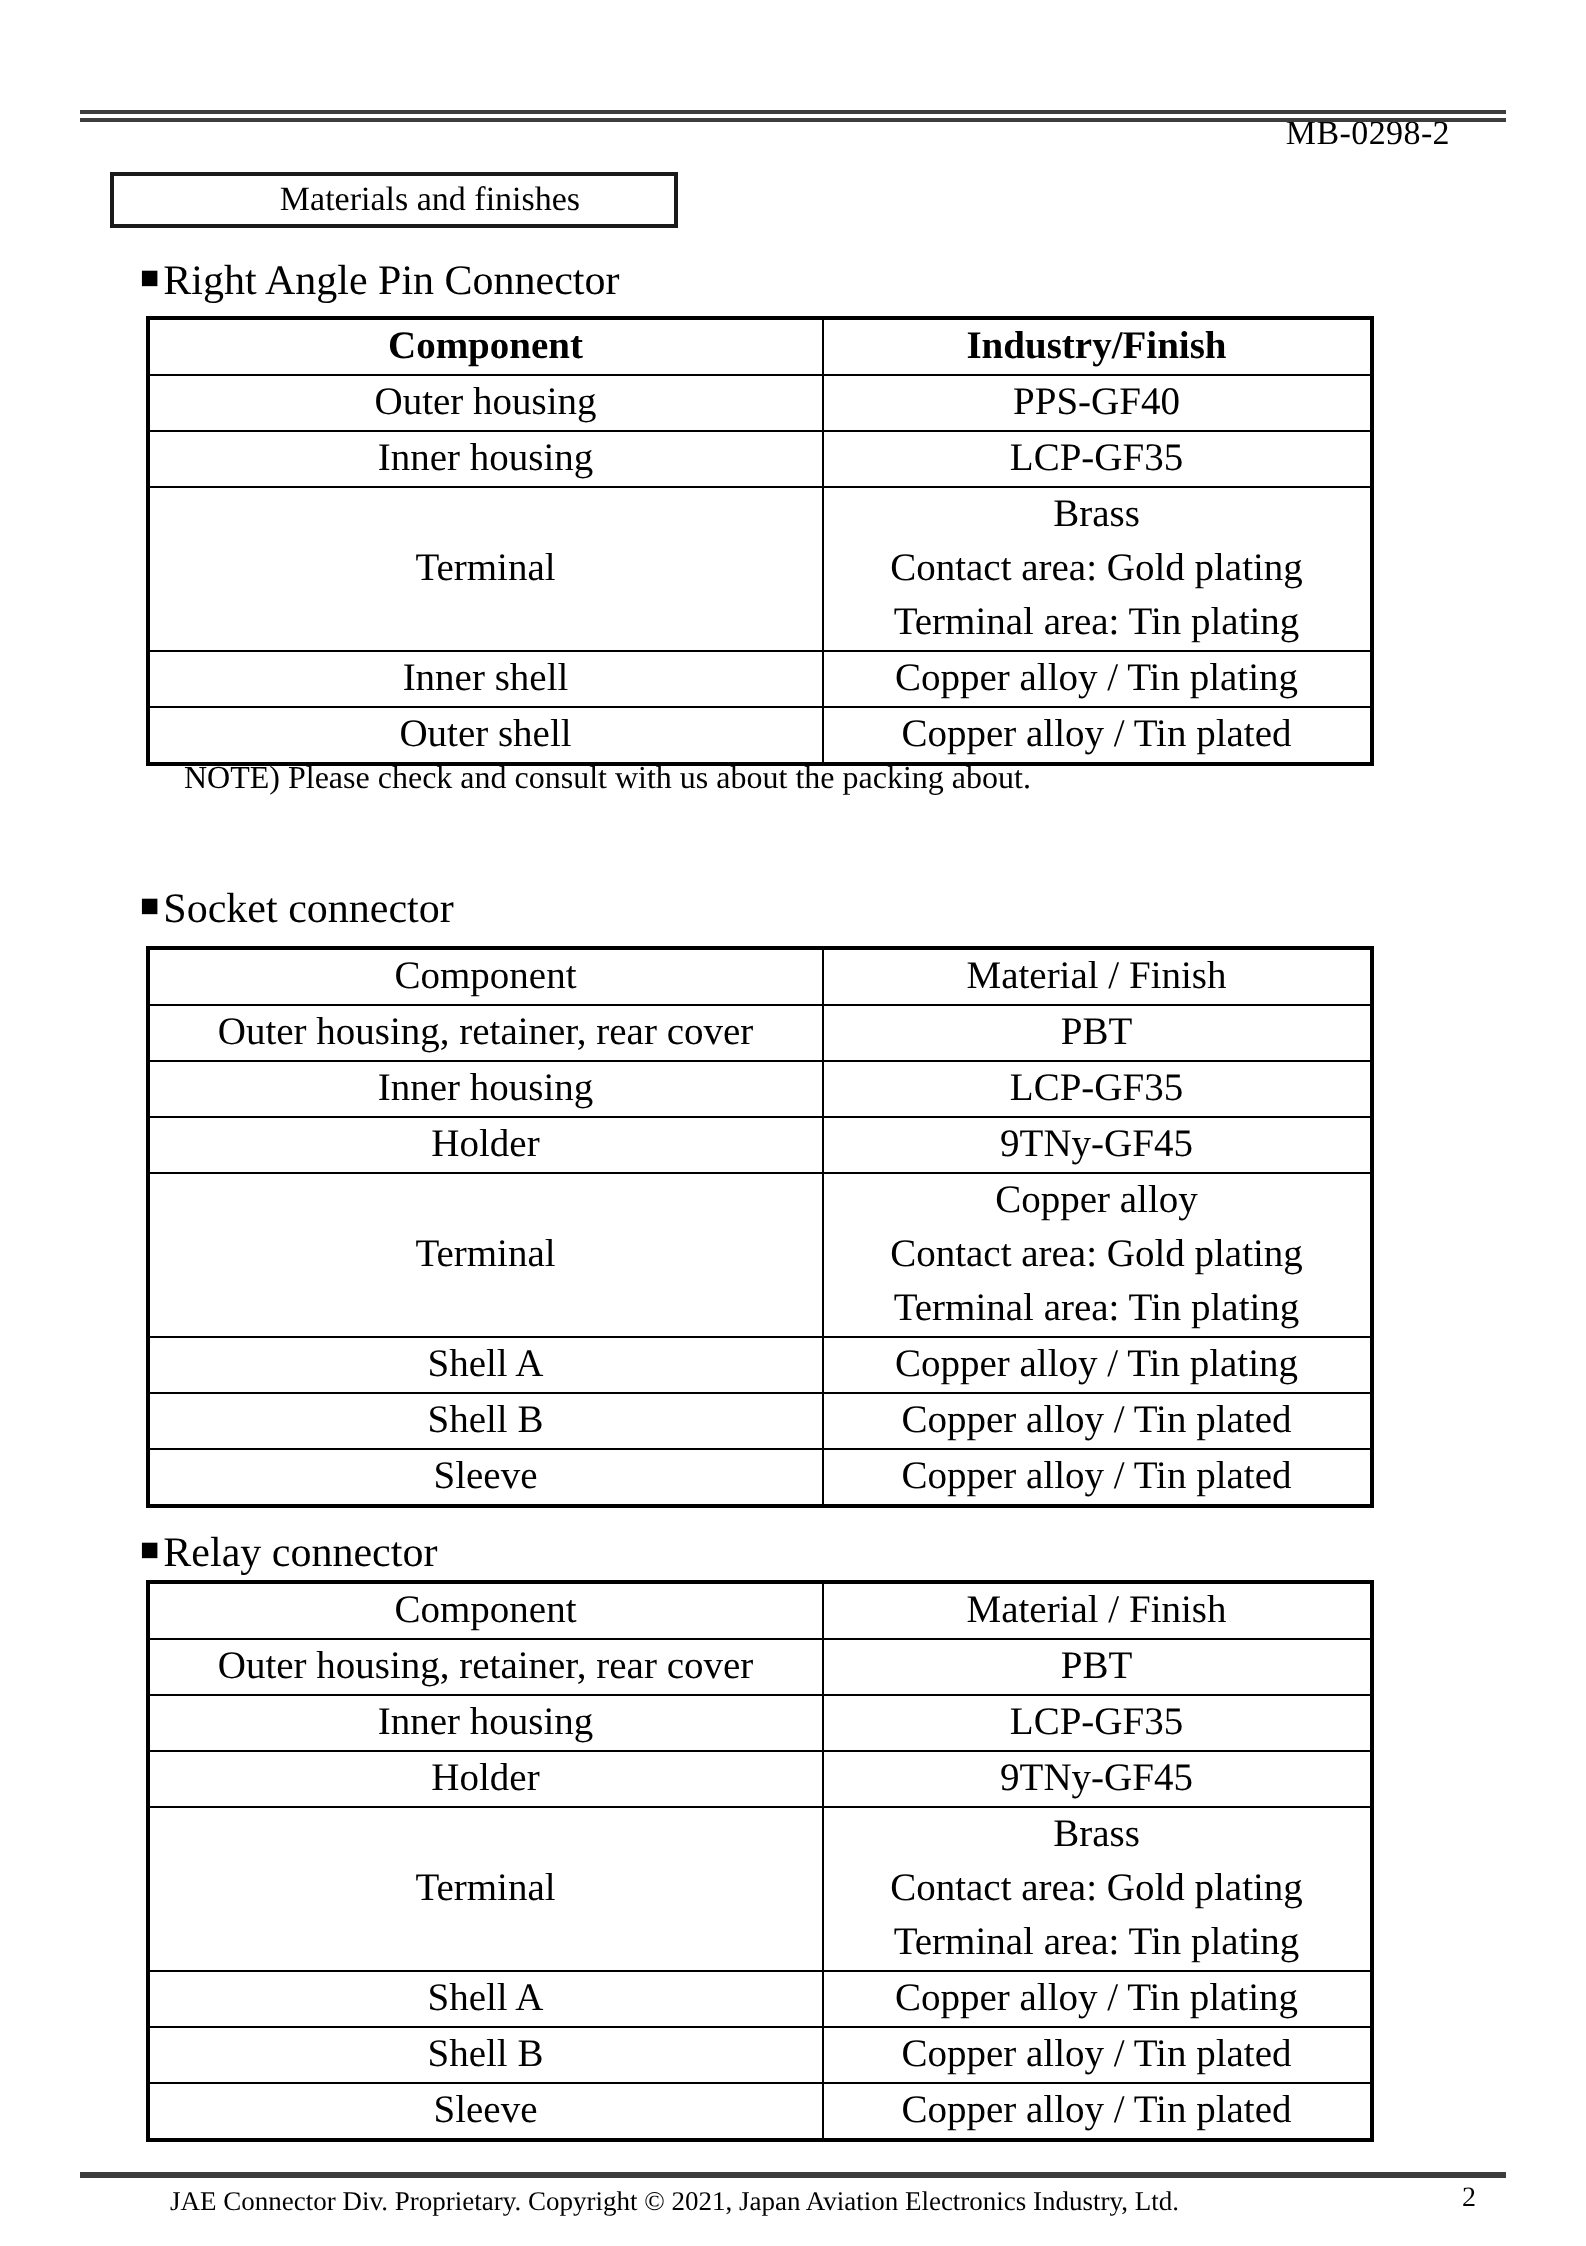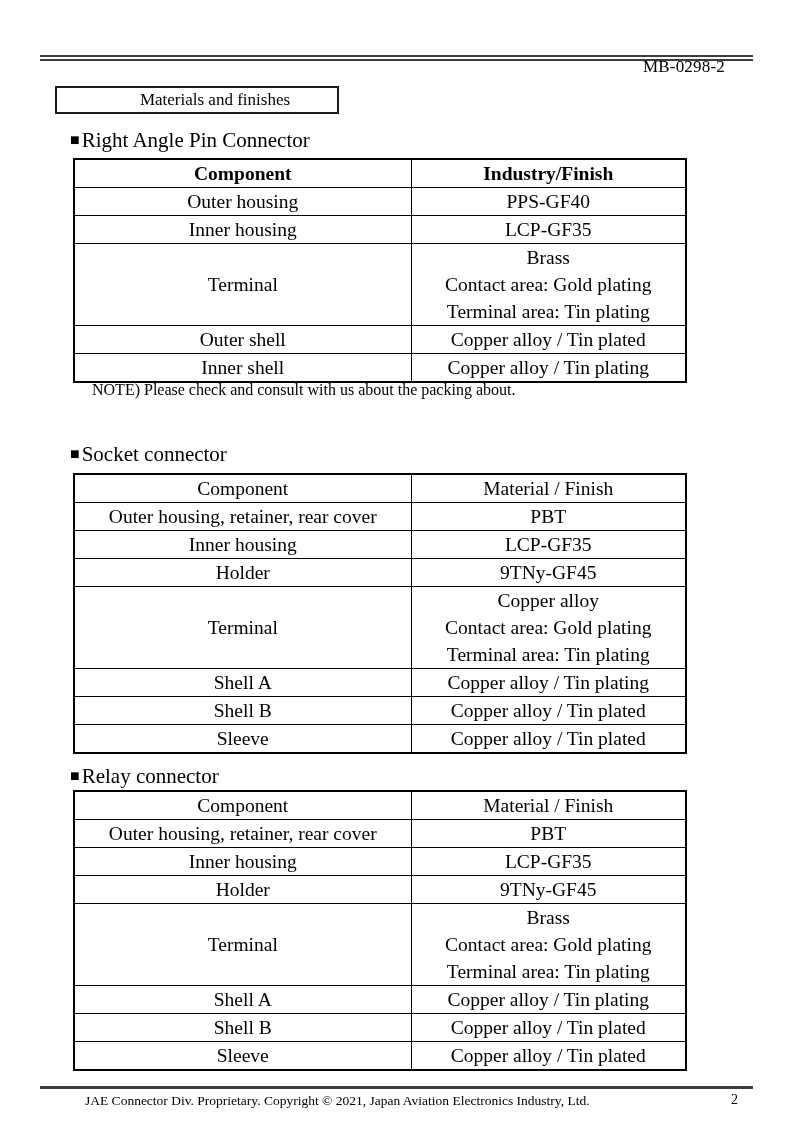--- a/index.html
+++ b/index.html
@@ -124,29 +124,29 @@
     </tr>
     <tr>
       <td>Terminal</td>
       <td>
         <div>Brass</div>
         <div>Contact area: Gold plating</div>
         <div>Terminal area: Tin plating</div>
       </td>
     </tr>
     <tr>
+      <td>Inner shell</td>
+      <td>
+            <div>Copper alloy / Tin plating</div>
+          </td>
+    </tr>
+    <tr>
       <td>Outer shell</td>
       <td>
             <div>Copper alloy / Tin plated</div>
-          </td>
-    </tr>
-    <tr>
-      <td>Inner shell</td>
-      <td>
-            <div>Copper alloy / Tin plating</div>
           </td>
     </tr>
   </tbody>
     </table>
 
   <div class="note" style="top:381px;">NOTE) Please check and consult with us about the packing about.</div>
 
   <div class="section-heading" style="top:442px;">
     <span class="bullet">■</span>
     <span>Socket connector</span>

